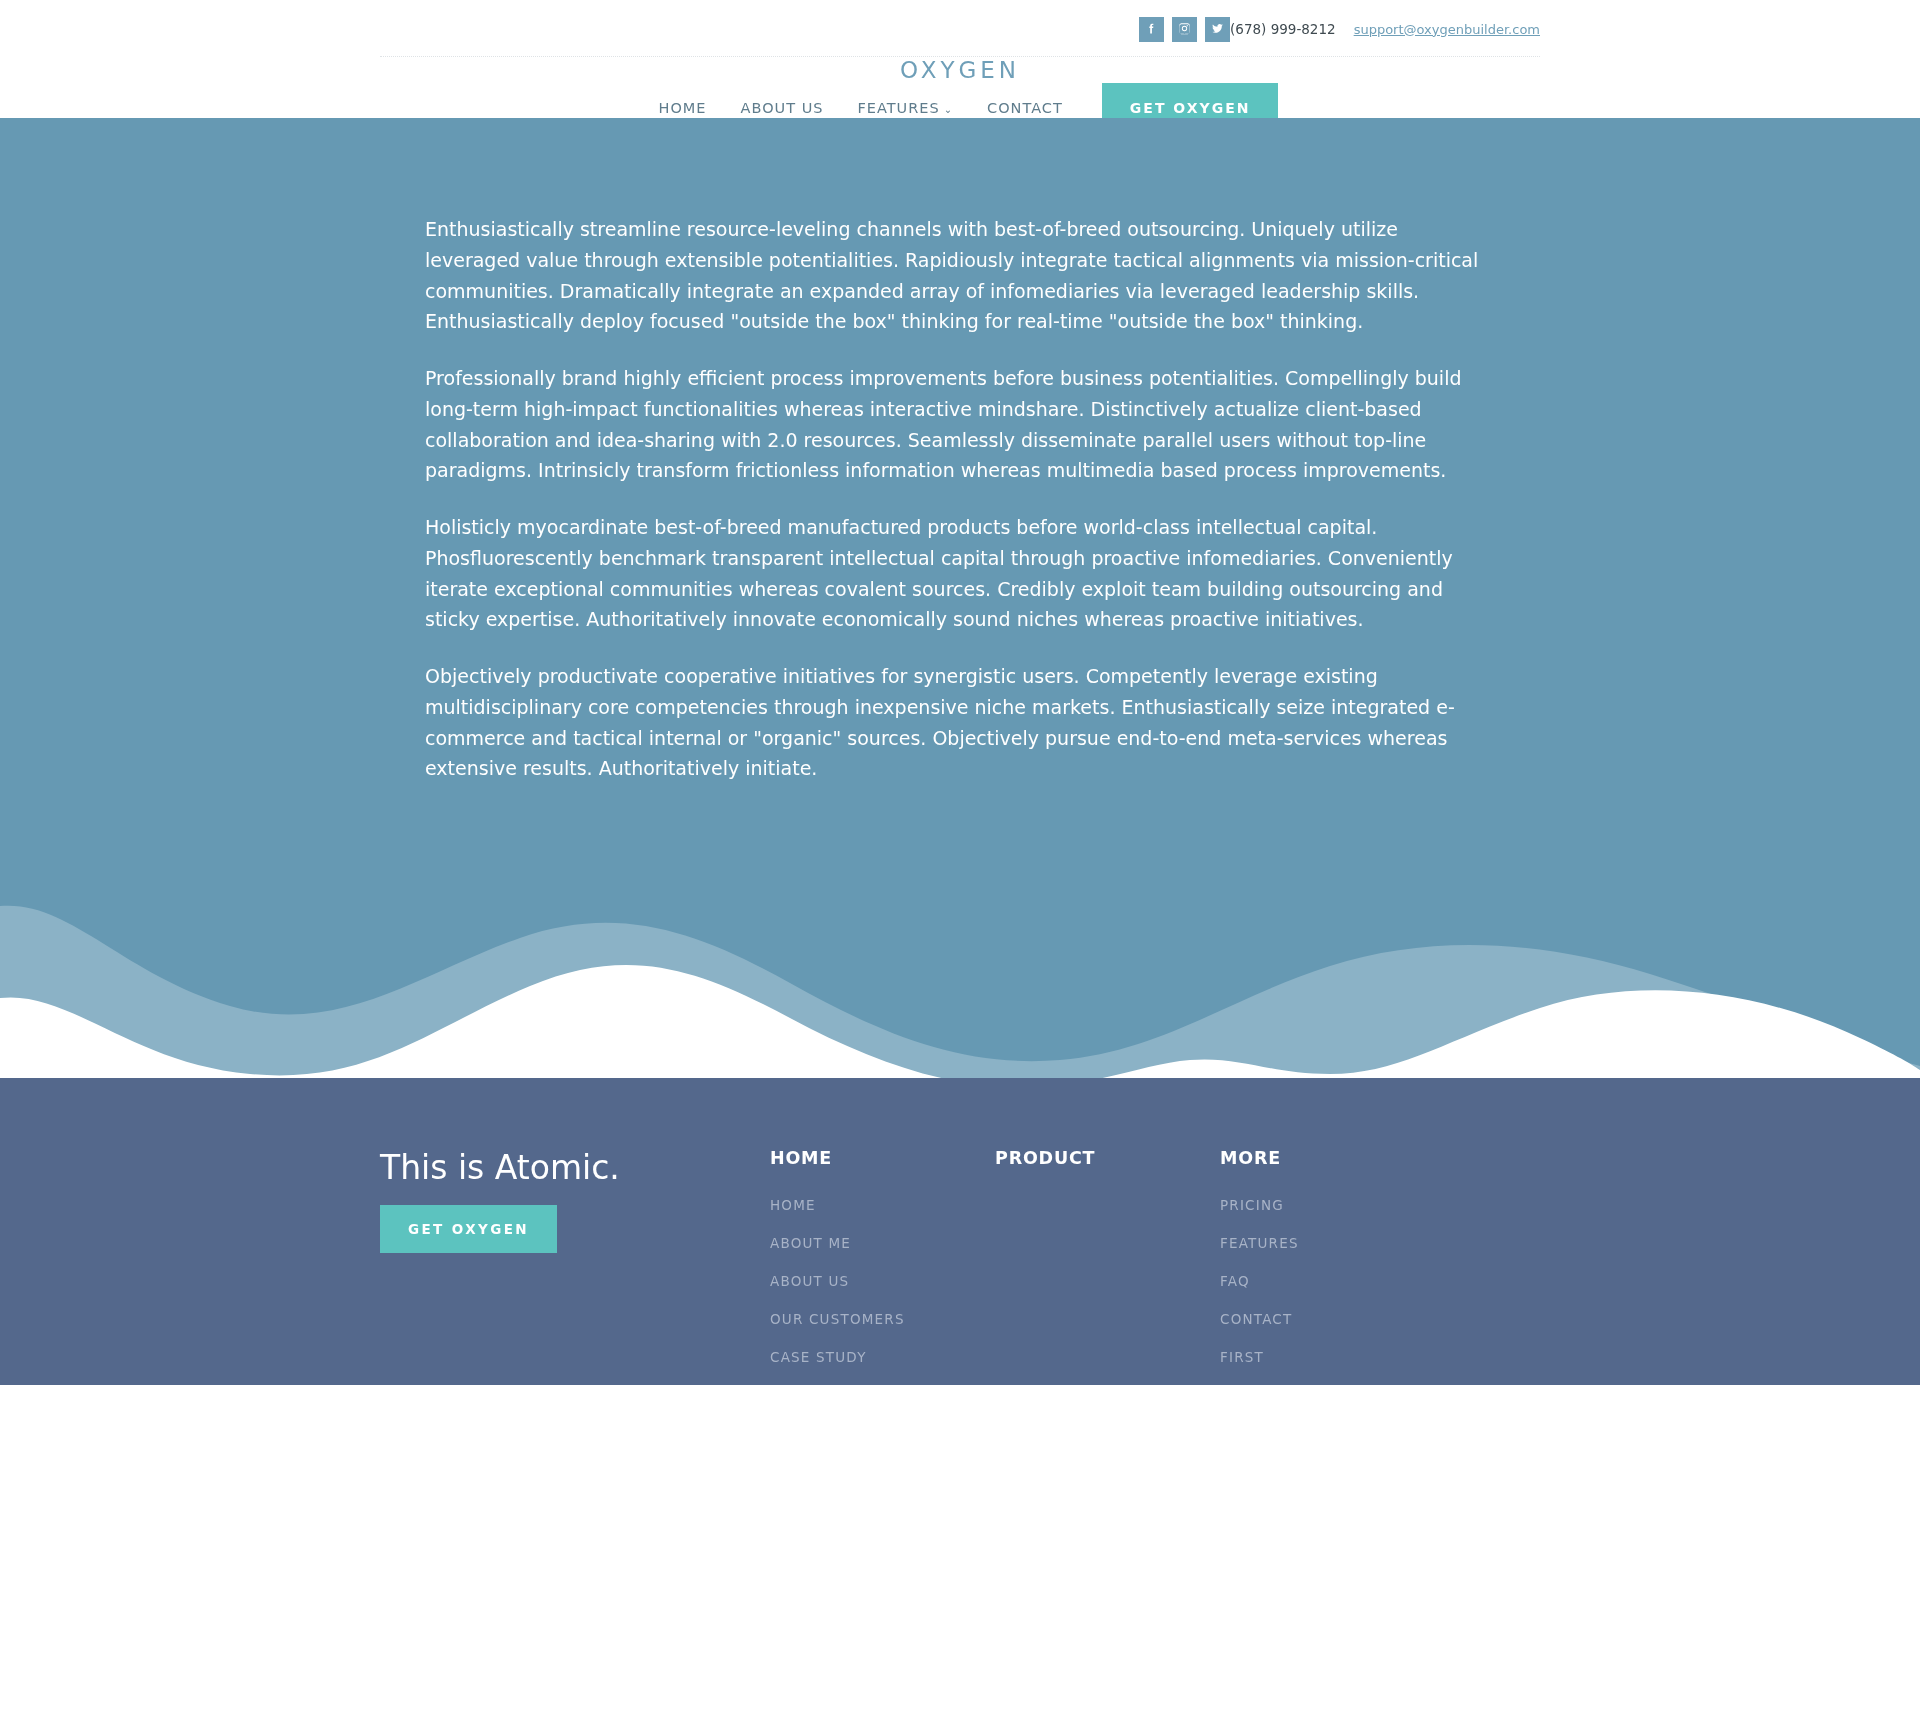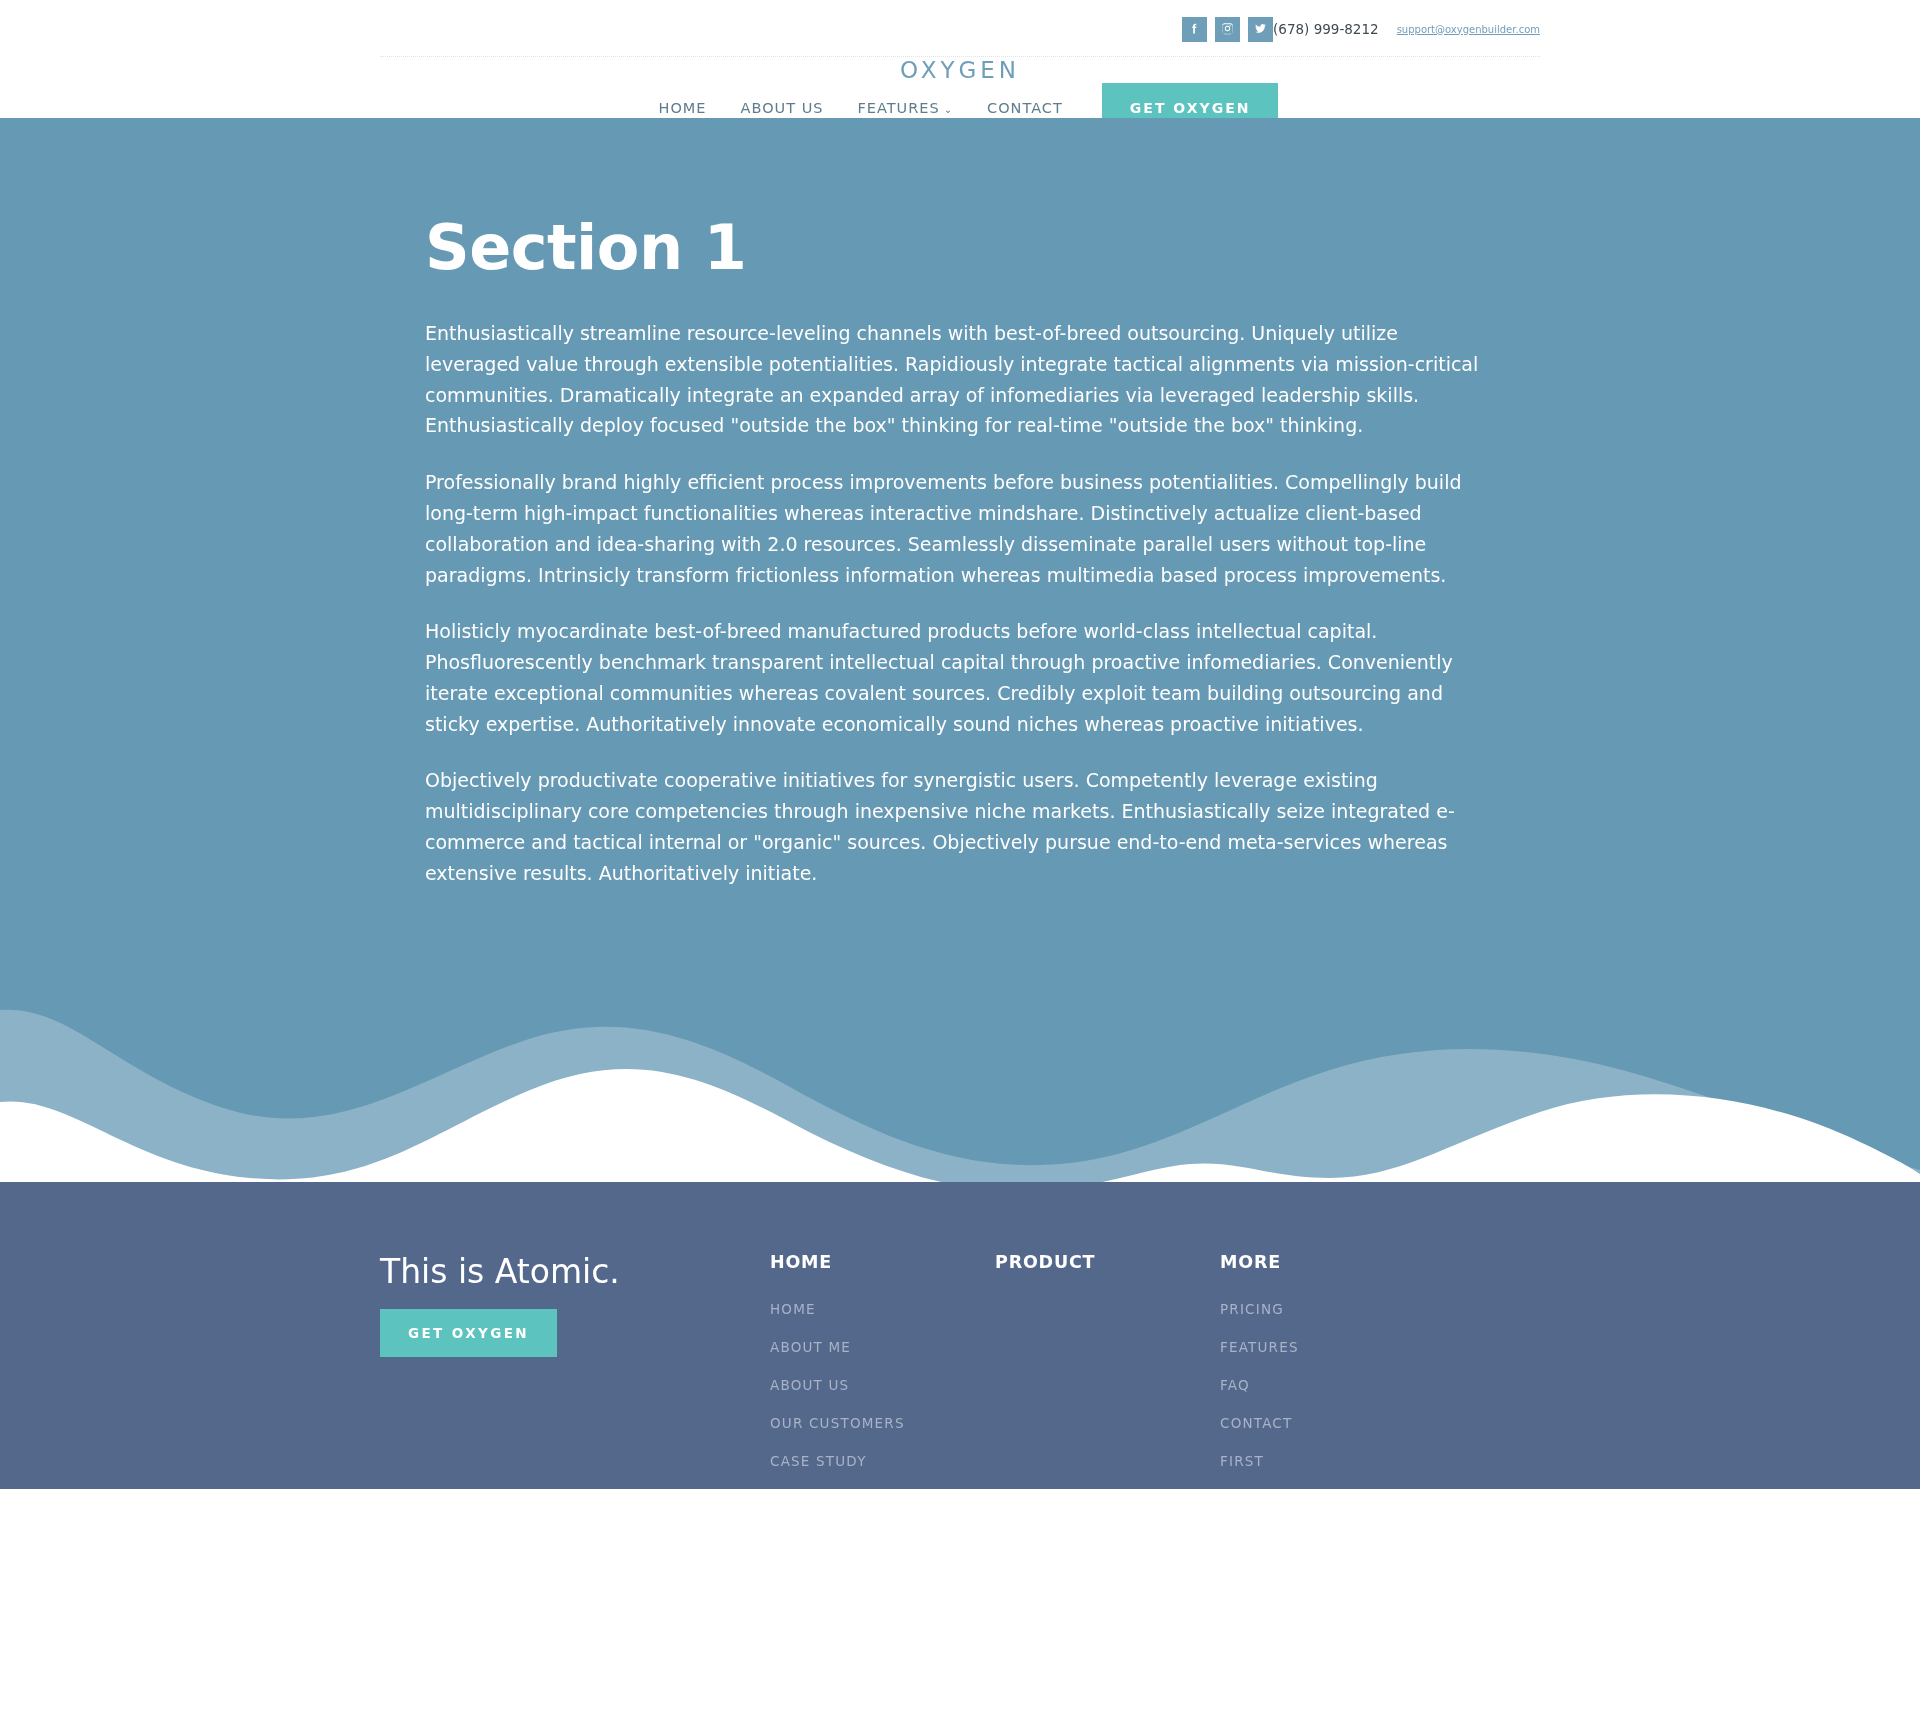--- a/index.html
+++ b/index.html
@@ -18,21 +18,21 @@
     display:flex; align-items:center; justify-content:flex-end;
   }
   .social-row { display:flex; gap:8px; padding-top:2px; }
   .soc {
     width:25px; height:25px; background:#6f9fb8;
     display:flex; align-items:center; justify-content:center;
   }
   .soc svg { width:13px; height:13px; fill:#fff; }
   .topbar-right { display:flex; align-items:center; gap:18px; padding-top:2px; }
   .tb-phone { font-size:13.5px; color:#3f4a50; font-family:"DejaVu Sans", sans-serif; }
-  .tb-mail  { font-size:10px; color:#6f9fb8; }
+  .tb-mail  { font-size:13px; color:#6f9fb8; }
 
   
   .navwrap { width:1920px; background:#fff; }
   .navbar {
     width:1160px; margin:0 auto; height:62px;
     display:flex; align-items:center; justify-content:space-between;
     border-top:1px dotted #dfe3e6;
     flex-direction:column;
   }
   .logo {
@@ -145,21 +145,20 @@
         <a class="nav-link" href="#">
           <span>CONTACT</span>
         </a>
         <a class="btn-nav" href="#">GET OXYGEN</a>
       </div>
     </div>
   </div>
 
   <div class="hero">
     <div class="hero-inner">
-      <h1>Section 1</h1>
       <p>Enthusiastically streamline resource-leveling channels with best-of-breed outsourcing. Uniquely utilize leveraged value through extensible potentialities. Rapidiously integrate tactical alignments via mission-critical communities. Dramatically integrate an expanded array of infomediaries via leveraged leadership skills. Enthusiastically deploy focused "outside the box" thinking for real-time "outside the box" thinking.</p>
       <p>Professionally brand highly efficient process improvements before business potentialities. Compellingly build long-term high-impact functionalities whereas interactive mindshare. Distinctively actualize client-based collaboration and idea-sharing with 2.0 resources. Seamlessly disseminate parallel users without top-line paradigms. Intrinsicly transform frictionless information whereas multimedia based process improvements.</p>
       <p>Holisticly myocardinate best-of-breed manufactured products before world-class intellectual capital. Phosfluorescently benchmark transparent intellectual capital through proactive infomediaries. Conveniently iterate exceptional communities whereas covalent sources. Credibly exploit team building outsourcing and sticky expertise. Authoritatively innovate economically sound niches whereas proactive initiatives.</p>
       <p>Objectively productivate cooperative initiatives for synergistic users. Competently leverage existing multidisciplinary core competencies through inexpensive niche markets. Enthusiastically seize integrated e-commerce and tactical internal or "organic" sources. Objectively pursue end-to-end meta-services whereas extensive results. Authoritatively initiate.</p>
     </div>
     <div class="hero-spacer"></div>
 
     <svg class="wave" viewBox="0 0 1920 200" preserveAspectRatio="none">
       <rect x="0" y="0" width="1920" height="200" fill="#6699b3"></rect>
       <path d="M0,28 C70,22 120,95 230,128 C340,160 420,95 520,60 C620,25 700,55 790,105

